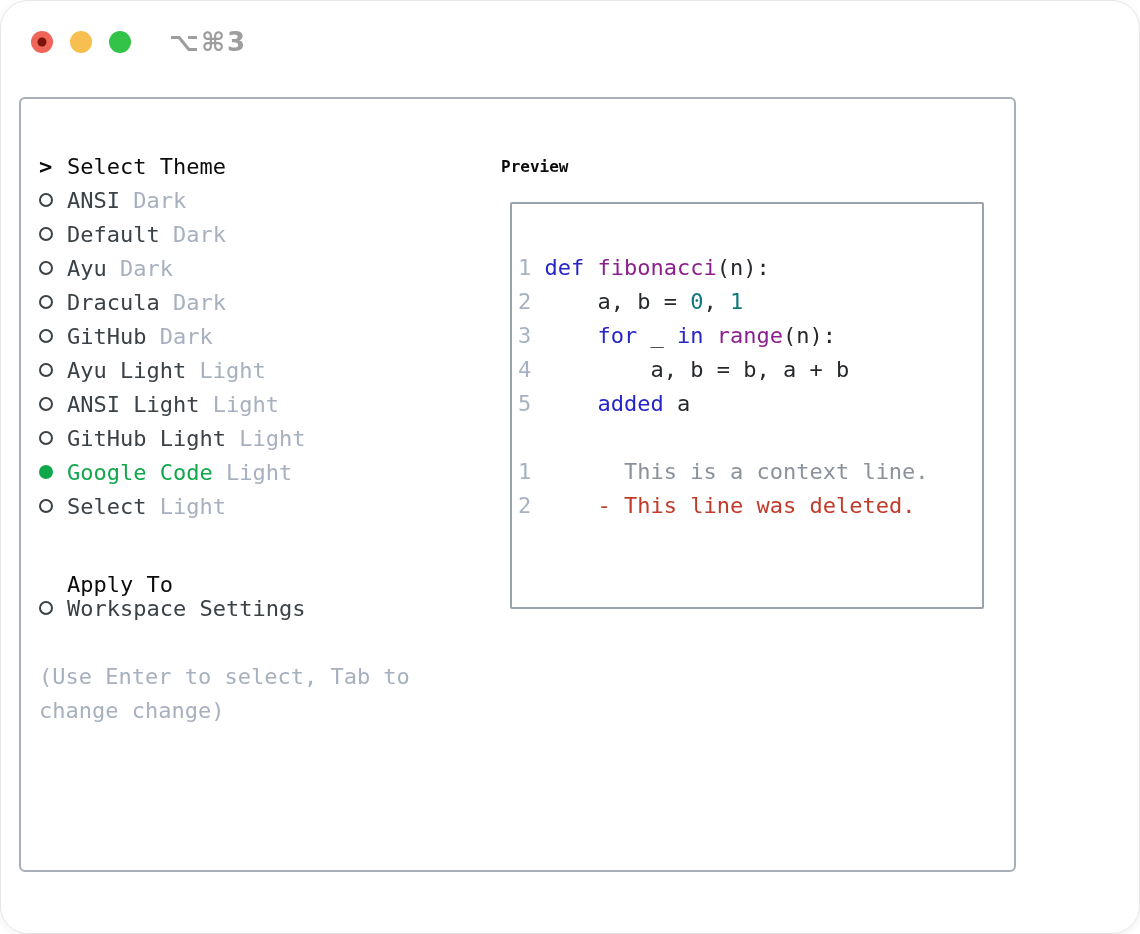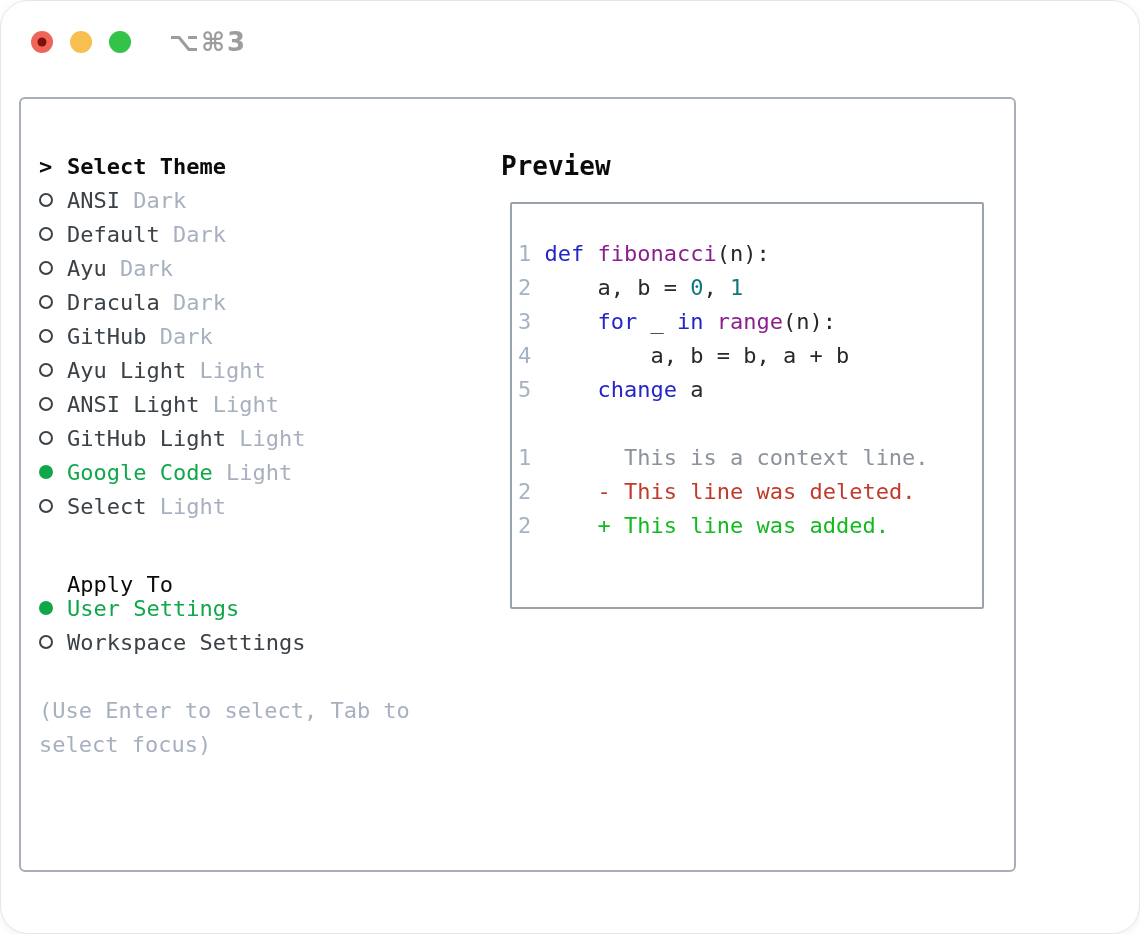--- a/index.html
+++ b/index.html
@@ -53,47 +53,47 @@
 
   
   .left-col {
     position:absolute; left:38px; top:148px;
     font-size:22px; color:var(--list-text);
   }
   .row { display:flex; align-items:center; height:34px; white-space:pre; }
   .row.spacer { height:34px; }
   .gutter { width:28px; display:flex; align-items:center; flex:0 0 28px; }
   .caret { font-weight:700; color:var(--header-black); }
-  .header-label { font-weight:700; color:var(--header-black); }
+  .header-label { font-weight:400; color:var(--header-black); }
   .radio {
     width:14px; height:14px; border-radius:50%;
     border:2px solid var(--list-text); background:transparent;
   }
   .radio.selected { background:var(--accent-green); border-color:var(--accent-green); }
   .name { color:var(--list-text); }
   .name.selected-text { color:var(--accent-green); }
   .variant { color:var(--muted-gray); }
   .apply-header { color:var(--header-black);margin-top:20px; }
   .hint-row { height:34px; display:flex; align-items:center; color:var(--muted-gray); white-space:pre;text-align:right; }
 
   
   .preview-title {
     position:absolute; left:500px; top:148px; height:34px;
     display:flex; align-items:center;
-    font-size:26px; font-weight:700; color:var(--header-black);
+    font-size:16px; font-weight:700; color:var(--header-black);
   }
   .preview-box {
     position:absolute; left:509px; top:201px;
     width:474px; height:407px;
     border:2px solid var(--preview-border);
     border-radius:2px;
     background:#ffffff;
   }
   .code-area {
-    position:absolute; left:517px; top:236px;
+    position:absolute; left:517px; top:250px;
     font-size:22px; line-height:34px;
   }
   .code-line { height:34px; white-space:pre; }
   .ln { color:var(--line-number); }
   .tok-kw  { color:var(--code-keyword); }
   .tok-fn  { color:var(--code-function); }
   .tok-lit { color:var(--code-literal); }
   .tok-pl  { color:var(--code-plain); }
   .diff-context { color:var(--diff-context); }
   .diff-deleted { color:var(--diff-deleted); }
@@ -138,42 +138,40 @@
       </div>
 
     <div class="row spacer"></div>
 
     <div class="row">
       <span class="gutter"></span>
       <span class="apply-header">Apply To</span>
     </div>
 
     <div id="apply-list">
-        <div class="row option"><span class="gutter"><span class="radio selected"></span></span><span class="label"><span class="name selected-text">User Settings</span></span></div>
         <div class="row option"><span class="gutter"><span class="radio"></span></span><span class="label"><span class="name">Workspace Settings</span></span></div>
       </div>
 
     <div class="row spacer"></div>
 
     <div class="hint-row">(Use Enter to select, Tab to</div>
-    <div class="hint-row">select focus)</div>
+    <div class="hint-row">change change)</div>
   </div>
 
   <div class="preview-title">Preview</div>
   <div class="preview-box"></div>
 
   <div class="code-area">
     <div id="code-block">
         <div class="code-line"><span class="ln">1</span><span class="tok-pl"> </span><span class="tok-kw">def</span><span class="tok-pl"> </span><span class="tok-fn">fibonacci</span><span class="tok-pl">(n):</span></div>
         <div class="code-line"><span class="ln">2</span><span class="tok-pl"> </span><span class="tok-pl">    a, b = </span><span class="tok-lit">0</span><span class="tok-pl">, </span><span class="tok-lit">1</span></div>
         <div class="code-line"><span class="ln">3</span><span class="tok-pl"> </span><span class="tok-pl">    </span><span class="tok-kw">for</span><span class="tok-pl"> _ </span><span class="tok-kw">in</span><span class="tok-pl"> </span><span class="tok-fn">range</span><span class="tok-pl">(n):</span></div>
         <div class="code-line"><span class="ln">4</span><span class="tok-pl"> </span><span class="tok-pl">        a, b = b, a + b</span></div>
-        <div class="code-line"><span class="ln">5</span><span class="tok-pl"> </span><span class="tok-pl">    </span><span class="tok-kw">change</span><span class="tok-pl"> a</span></div>
+        <div class="code-line"><span class="ln">5</span><span class="tok-pl"> </span><span class="tok-pl">    </span><span class="tok-kw">added</span><span class="tok-pl"> a</span></div>
       </div>
     <div class="diff-spacer"></div>
     <div id="diff-block">
         <div class="code-line"><span class="ln">1</span><span class="tok-pl">       </span><span class="diff-context">This is a context line.</span></div>
         <div class="code-line"><span class="ln">2</span><span class="tok-pl">     </span><span class="diff-deleted">- </span><span class="diff-deleted">This line was deleted.</span></div>
-        <div class="code-line"><span class="ln">2</span><span class="tok-pl">     </span><span class="diff-added">+ </span><span class="diff-added">This line was added.</span></div>
       </div>
   </div>
 
 </div>
 
 </body></html>

